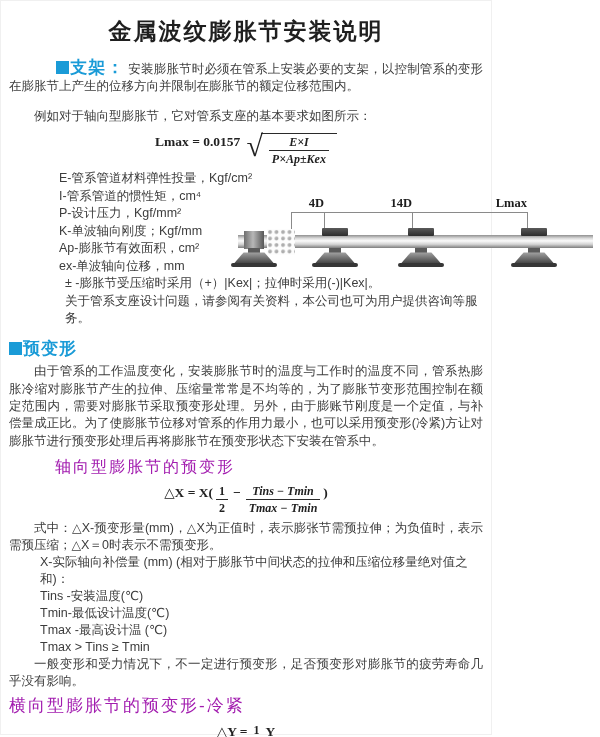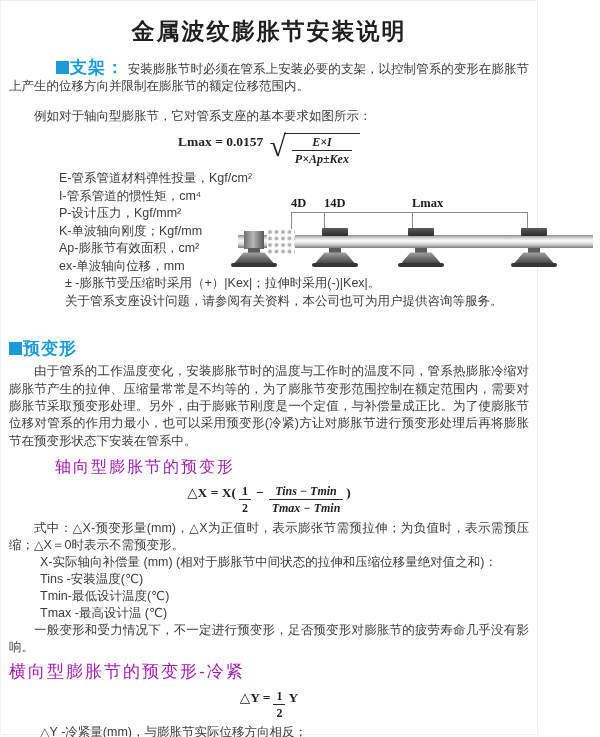--- a/index.html
+++ b/index.html
@@ -1,21 +1,21 @@
 <!DOCTYPE html>
 <html><head>
 <meta charset="utf-8">
 <style>
   html,body{margin:0;padding:0;}
   body{
     width:600px;height:737px;overflow:hidden;background:#ffffff;
     font-family:"Liberation Sans","DejaVu Sans",sans-serif;
     color:#3c3c3c;font-size:12.5px;line-height:17.3px;
   }
-  .page{width:538px;height:735px;border:1px solid #f0f0f0;box-sizing:border-box;padding:0 8px;position:relative;background:#fff;}
+  .page{width:492px;height:735px;border:1px solid #f0f0f0;box-sizing:border-box;padding:0 8px;position:relative;background:#fff;}
 
   
   .doc-title{
     text-align:center;font-size:23px;font-weight:bold;color:#1f1f1f;
     letter-spacing:2px;margin:14px 0 10px;line-height:32px;
   }
 
   
   .sq{display:inline-block;width:13px;height:13px;background:#1a9bd7;vertical-align:-1px;margin-right:1px;}
   .inline-head{color:#1a9bd7;font-size:17px;font-weight:bold;letter-spacing:1px;}
@@ -52,21 +52,21 @@
 
   
   .notes .para{line-height:17px;}
   .note-line{line-height:17px;margin-left:31px;}
 
   .lateral-note{margin:4px 0 0 31px;line-height:17px;}
 
   
   .diagram{position:absolute;top:26px;left:229px;width:355px;height:96px;}
   .dim-label{position:absolute;top:0;font-family:"Liberation Serif","DejaVu Serif",serif;
-    font-weight:bold;font-size:12.5px;color:#1c1c1c;text-align:left;line-height:14px;}
+    font-weight:bold;font-size:12.5px;color:#1c1c1c;text-align:right;line-height:14px;}
   .lab-4d{left:53px;width:33px;}
   .lab-14d{left:86px;width:88px;}
   .lab-lmax{left:174px;width:115px;}
   .dim-line{position:absolute;top:16px;left:53px;width:236px;height:1px;background:#8a8a8a;}
   .tick{position:absolute;top:16px;width:1px;height:23px;background:#8a8a8a;}
   .tick.t1{left:53px;}.tick.t2{left:86px;}.tick.t3{left:174px;}.tick.t4{left:289px;}
   .pipe{position:absolute;top:39px;left:0;width:355px;height:13px;
     background:linear-gradient(180deg,#8f8f8f 0%,#d9d9d9 25%,#fbfbfb 45%,#d2d2d2 72%,#7c7c7c 100%);}
   .bellows{position:absolute;top:33px;left:29px;width:28px;height:26px;background-color:#fdfdfd;
     background-image:radial-gradient(circle at 3px 3px,#aeaeae 1.4px,rgba(255,255,255,0) 2.4px);
@@ -172,20 +172,21 @@
     </span>
     <span>)</span>
   </div>
 
   <div class="notes" style="margin-top:5px;">
     <p class="para indent">式中：△X-预变形量(mm)，△X为正值时，表示膨张节需预拉伸；为负值时，表示需预压缩；△X＝0时表示不需预变形。</p>
     <div class="note-line">X-实际轴向补偿量 (mm) (相对于膨胀节中间状态的拉伸和压缩位移量绝对值之和)：</div>
     <div class="note-line">Tins -安装温度(℃)</div>
     <div class="note-line">Tmin-最低设计温度(℃)</div>
     <div class="note-line">Tmax -最高设计温 (℃)</div>
+    <div class="note-line">Tmax &gt; Tins ≥ Tmin</div>
     <p class="para indent">一般变形和受力情况下，不一定进行预变形，足否预变形对膨胀节的疲劳寿命几乎没有影响。</p>
   </div>
 
   <div class="sub-head lateral">横向型膨胀节的预变形-冷紧</div>
 
   <div class="formula-row f3">
     <span>△Y =</span>
     <span class="frac plain">
       <span class="t">1</span>
       <span class="b">2</span>

